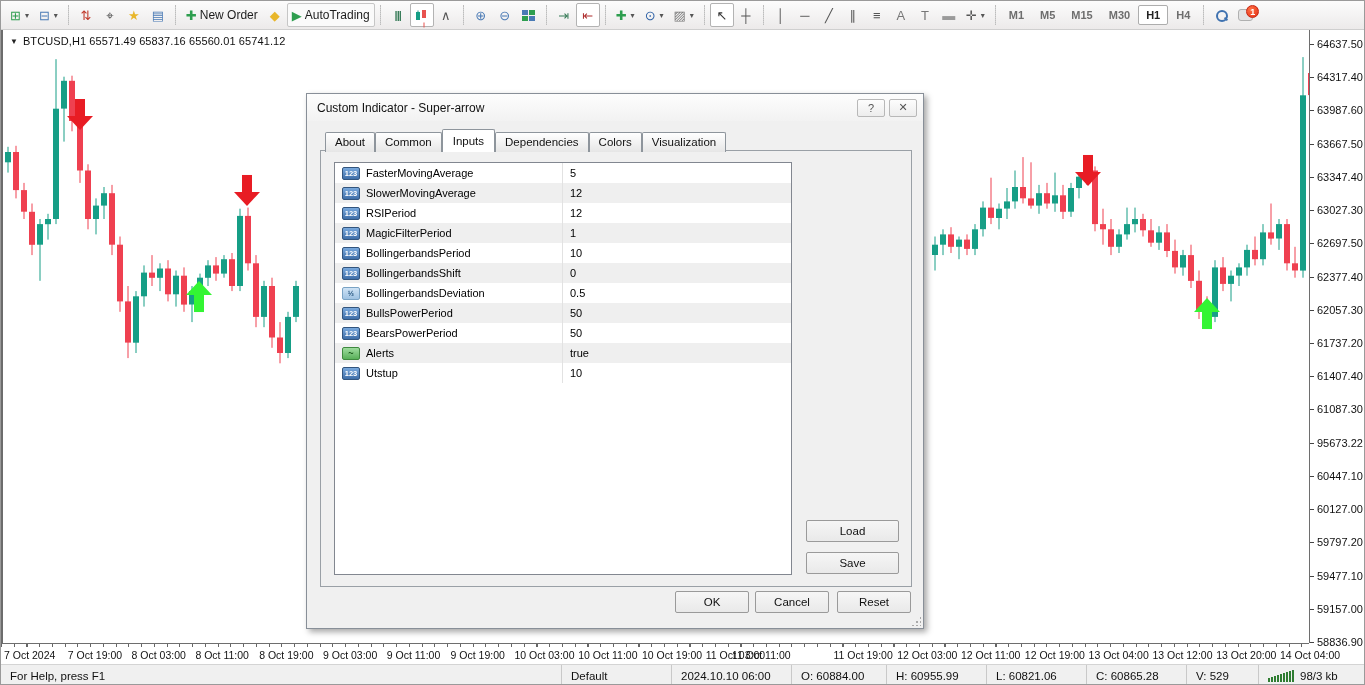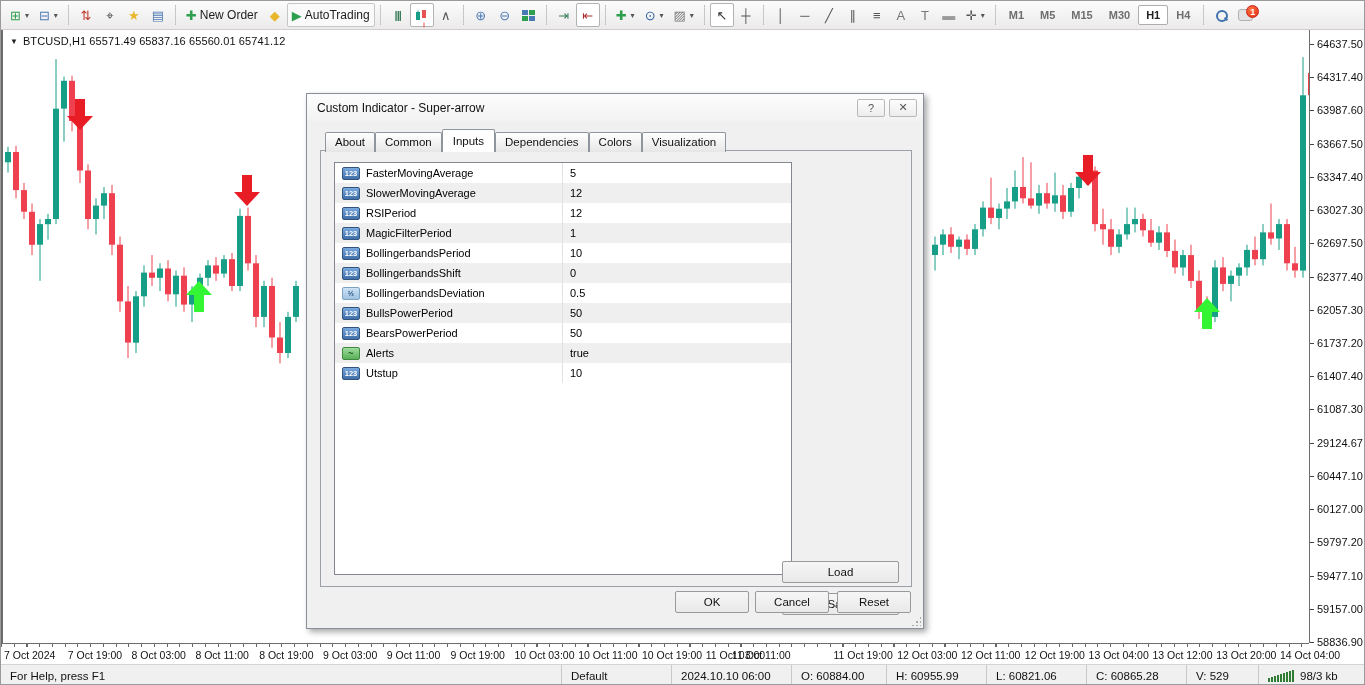--- a/index.html
+++ b/index.html
@@ -74,22 +74,22 @@
   .prow, .phead { display:flex; align-items:center; height:20px; }
   .phead { height:22px; color:#333; border-bottom:1px solid #d8d8d8; }
   .phead .c1, .prow .c1 { width:228px; padding-left:7px; display:flex; align-items:center; gap:6px; border-right:1px solid #e2e2e2; height:100%; }
   .phead .c2, .prow .c2 { flex:1; padding-left:7px; }
   .prow.alt { background:#efefef; }
   .ric { width:18px; height:13px; border-radius:2px; font:bold 7.5px "Liberation Sans",sans-serif;
     display:inline-flex; align-items:center; justify-content:center; flex:none; }
   .ric-int { background:linear-gradient(#79a9dd,#3f6ea8); color:#fff; border:1px solid #32557e; }
   .ric-double { background:linear-gradient(#cfe3f5,#9ec2e2); color:#1d4e79; border:1px solid #7aa3c4; }
   .ric-bool { background:linear-gradient(#9fdc9f,#58b058); color:#0f4d0f; border:1px solid #3f8a3f; font-size:9px; }
-  .side-btn { position:absolute; right:12px; width:117px; height:22px; border:1px solid #9a9a9a; border-radius:2px;
-    background:linear-gradient(#f6f6f6,#e9e9e9); font-size:11.5px; color:#111; display:flex; align-items:center; justify-content:center;margin-top:41px; }
+  .side-btn { position:absolute; right:12px; width:93px; height:22px; border:1px solid #9a9a9a; border-radius:2px;
+    background:linear-gradient(#f6f6f6,#e9e9e9); font-size:11.5px; color:#111; display:flex; align-items:center; justify-content:center; }
   .bottom-btn { position:absolute; top:497px; width:74px; height:22px; border:1px solid #9a9a9a; border-radius:2px;
     background:linear-gradient(#f6f6f6,#e9e9e9); font-size:11.5px; color:#111; display:flex; align-items:center; justify-content:center; }
   .grip { position:absolute; right:2px; bottom:2px; width:10px; height:10px;
     background-image:radial-gradient(circle, #a9a9a9 1px, transparent 1.2px);
     background-size:4px 4px; clip-path:polygon(100% 0,100% 100%,0 100%); }
 
   
   .statusbar { position:absolute; left:0; top:663px; width:1365px; height:22px; background:#f0f0f0;
     border-top:1px solid #d4d4d4; display:flex; align-items:stretch; font-size:11.5px; color:#111; }
   .sb-cell { display:flex; align-items:center; padding:0 9px; border-left:1px solid #c9c9c9; white-space:nowrap; }
@@ -435,21 +435,21 @@
       <div class="ptick" style="top: 74.44px;">63987.60</div>
       <div class="ptick" style="top: 107.66px;">63667.50</div>
       <div class="ptick" style="top: 140.88px;">63347.40</div>
       <div class="ptick" style="top: 174.1px;">63027.30</div>
       <div class="ptick" style="top: 207.32px;">62697.50</div>
       <div class="ptick" style="top: 240.54px;">62377.40</div>
       <div class="ptick" style="top: 273.76px;">62057.30</div>
       <div class="ptick" style="top: 306.98px;">61737.20</div>
       <div class="ptick" style="top: 340.2px;">61407.40</div>
       <div class="ptick" style="top: 373.42px;">61087.30</div>
-      <div class="ptick" style="top: 406.64px;">29124.67</div>
+      <div class="ptick" style="top: 406.64px;">95673.22</div>
       <div class="ptick" style="top: 439.86px;">60447.10</div>
       <div class="ptick" style="top: 473.08px;">60127.00</div>
       <div class="ptick" style="top: 506.3px;">59797.20</div>
       <div class="ptick" style="top: 539.52px;">59477.10</div>
       <div class="ptick" style="top: 572.74px;">59157.00</div>
       <div class="ptick" style="top: 605.96px;">58836.90</div>
     </div>
   <div class="time-axis" id="time-axis">
     <div class="time-ticks"></div>
   <div class="ttick" style="left: 3px;">7 Oct 2024</div>

